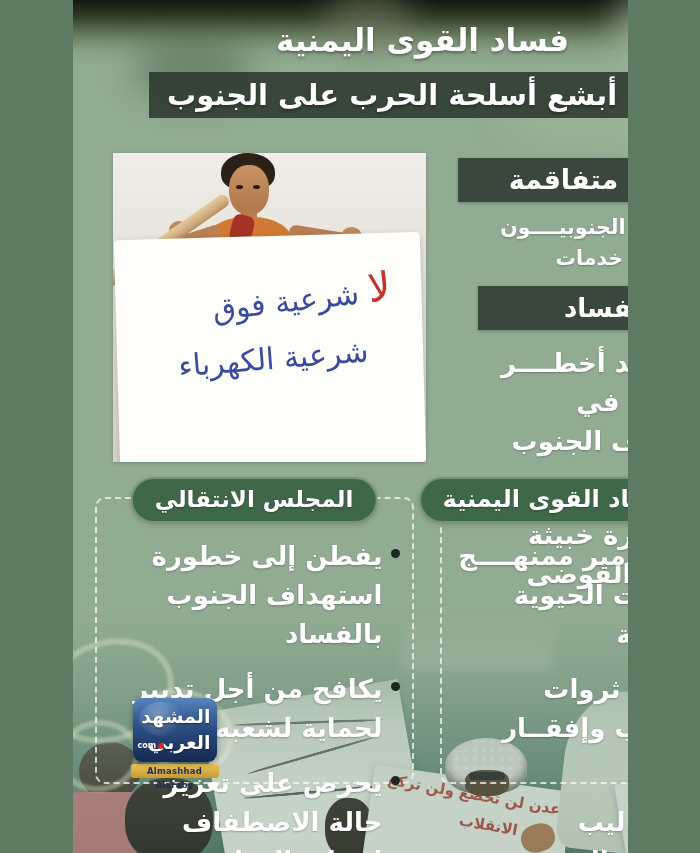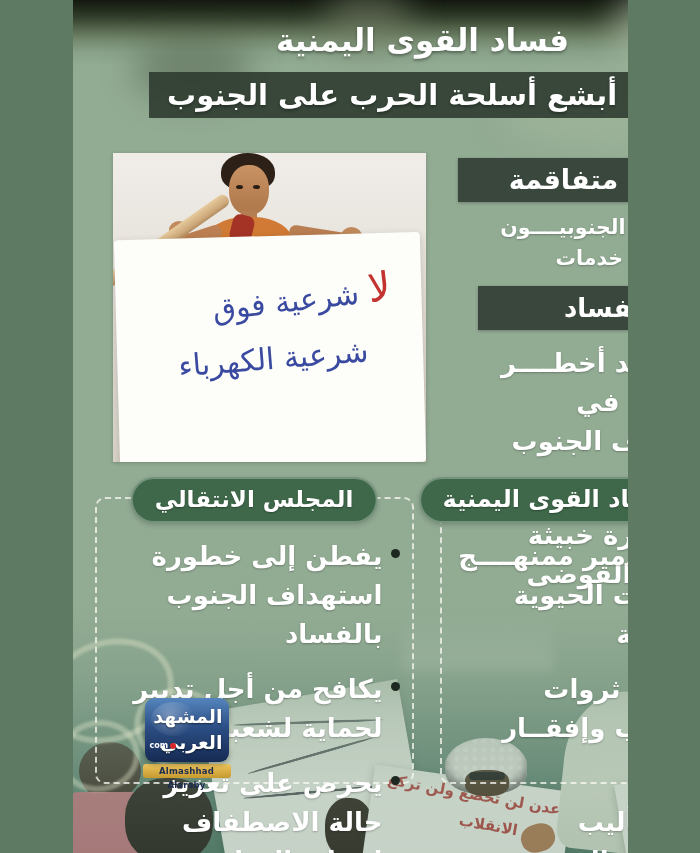--- a/index.html
+++ b/index.html
@@ -80,21 +80,21 @@
   .pill{position:absolute;top:-22px;left:50%;transform:translateX(-50%);height:42px;line-height:40px;
     background:#3f684a;border:2px solid rgba(255,255,255,.28);border-radius:23px;color:#fff;
     font-weight:bold;white-space:nowrap;padding:0 22px;text-shadow:0 1px 2px rgba(0,0,0,.3);box-shadow:0 2px 5px rgba(0,0,0,.18);}
   .box-council .pill{font-size:23px;}
   .box-reperc .pill{font-size:24px;}
   .dash-box ul.blist{margin:0;padding:38px 12px 0 8px;}
   .box-council li{font-size:18.5px;margin-bottom:26px;}
   .box-reperc li{font-size:19px;margin-bottom:18px;}
 
   
-  .logo{position:absolute;left:70px;top:698px;width:88px;}
+  .logo{position:absolute;left:58px;top:698px;width:88px;}
   .logo-blue{position:relative;width:84px;height:64px;margin:0 auto;border-radius:9px;
     background:linear-gradient(180deg,#5585bd 0%,#2c4f86 45%,#152a52 100%);
     box-shadow:0 2px 5px rgba(0,0,0,.35);overflow:hidden;}
   .logo-map{position:absolute;left:6px;top:4px;width:46px;height:34px;border-radius:50%;
     background:radial-gradient(circle at 40% 40%,rgba(255,255,255,.30),rgba(255,255,255,0) 70%);}
   .logo-ar{position:absolute;right:6px;top:5px;color:#fff;font-weight:bold;font-size:19px;line-height:26px;
     text-align:right;text-shadow:0 1px 2px rgba(0,0,0,.5);}
   .logo-com{position:absolute;left:5px;bottom:12px;display:flex;align-items:center;gap:2px;direction:ltr;}
   .logo-com .t{color:#fff;font-size:8px;font-weight:bold;}
   .red-dot{width:6px;height:6px;border-radius:50%;background:#d8262b;}

